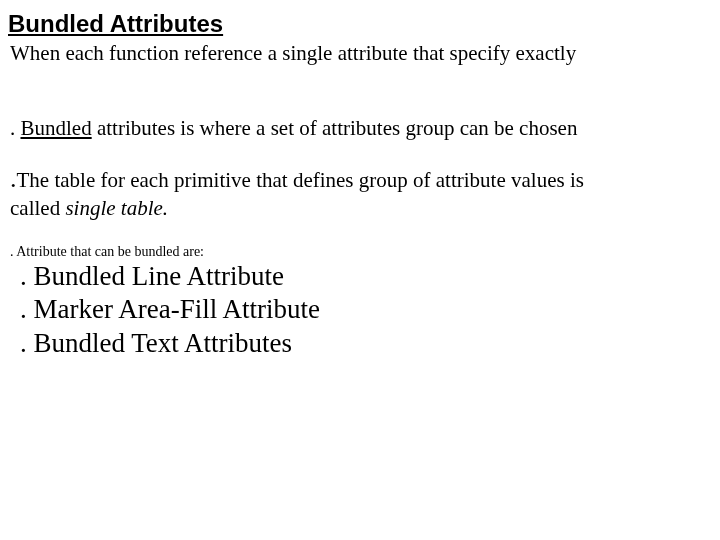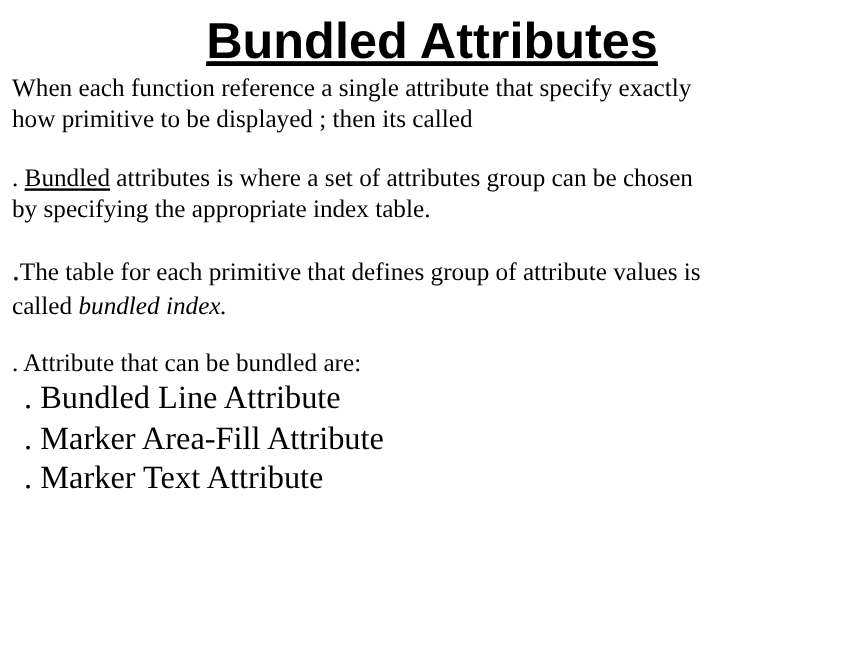--- a/index.html
+++ b/index.html
@@ -9,24 +9,24 @@
       height: 540px;
       background: #fff;
       font-family: "Times New Roman", Times, serif;
       color: #000;
       overflow: hidden;
     }
     .slide {
       padding: 10px 8px 0 8px;
     }
     .title {
-      text-align: center;
+      text-align: left;
       font-family: Arial, Helvetica, sans-serif;
       font-weight: bold;
-      font-size: 42px;
+      font-size: 24px;
       text-decoration: underline;
       margin: 0 0 2px 0;
     }
     .p {
       font-size: 21px;
       line-height: 1.25;
       margin: 0 0 22px 0;
     }
     .p.tight-top {
       margin-top: 0;
@@ -39,21 +39,21 @@
       text-align: right;
     }
     .dot-lead {
       font-size: 26px;
       vertical-align: baseline;
     }
     .list {
       margin: 0;
     }
     .list-heading {
-      font-size: 21px;
+      font-size: 14px;
       margin: 0;
     }
     .list-items {
       padding-left: 72px;
       font-size: 27px;
       line-height: 1.25;
     }
     .list-items div {
       margin: 0;
     }
@@ -66,35 +66,34 @@
   </style>
 </head>
 <body>
 
 <div class="slide">
 
   <div class="title">Bundled Attributes</div>
 
   <div class="p tight-top indent-block">
     <span>When each function reference a single attribute that specify exactly</span><br>
-    <span> how primitive to be displayed ; then its called</span><br>
+    <br>
   </div>
 
   <div class="p indent-block">
     <span>. </span><span class="underline">Bundled</span><span> attributes is where a set of attributes group can be chosen</span><br>
-    <span> by specifying the   appropriate index table.</span>
   </div>
 
   <div class="p indent-block">
     <span class="dot-lead">.</span><span>The table for each primitive that defines group of attribute values is</span><br>
-    <span> called </span><span class="italic">bundled index.</span>
+    <span> called </span><span class="italic">single table.</span>
   </div>
 
   <div class="list indent-block">
     <div class="list-heading">. Attribute that can be bundled are:</div>
     <div class="list-items sub-indent">
       <div>. Bundled Line Attribute</div>
       <div>. Marker Area-Fill Attribute</div>
-      <div>. Marker Text Attribute</div>
+      <div>. Bundled Text Attributes</div>
     </div>
   </div>
 
 </div>
 
 </body></html>

